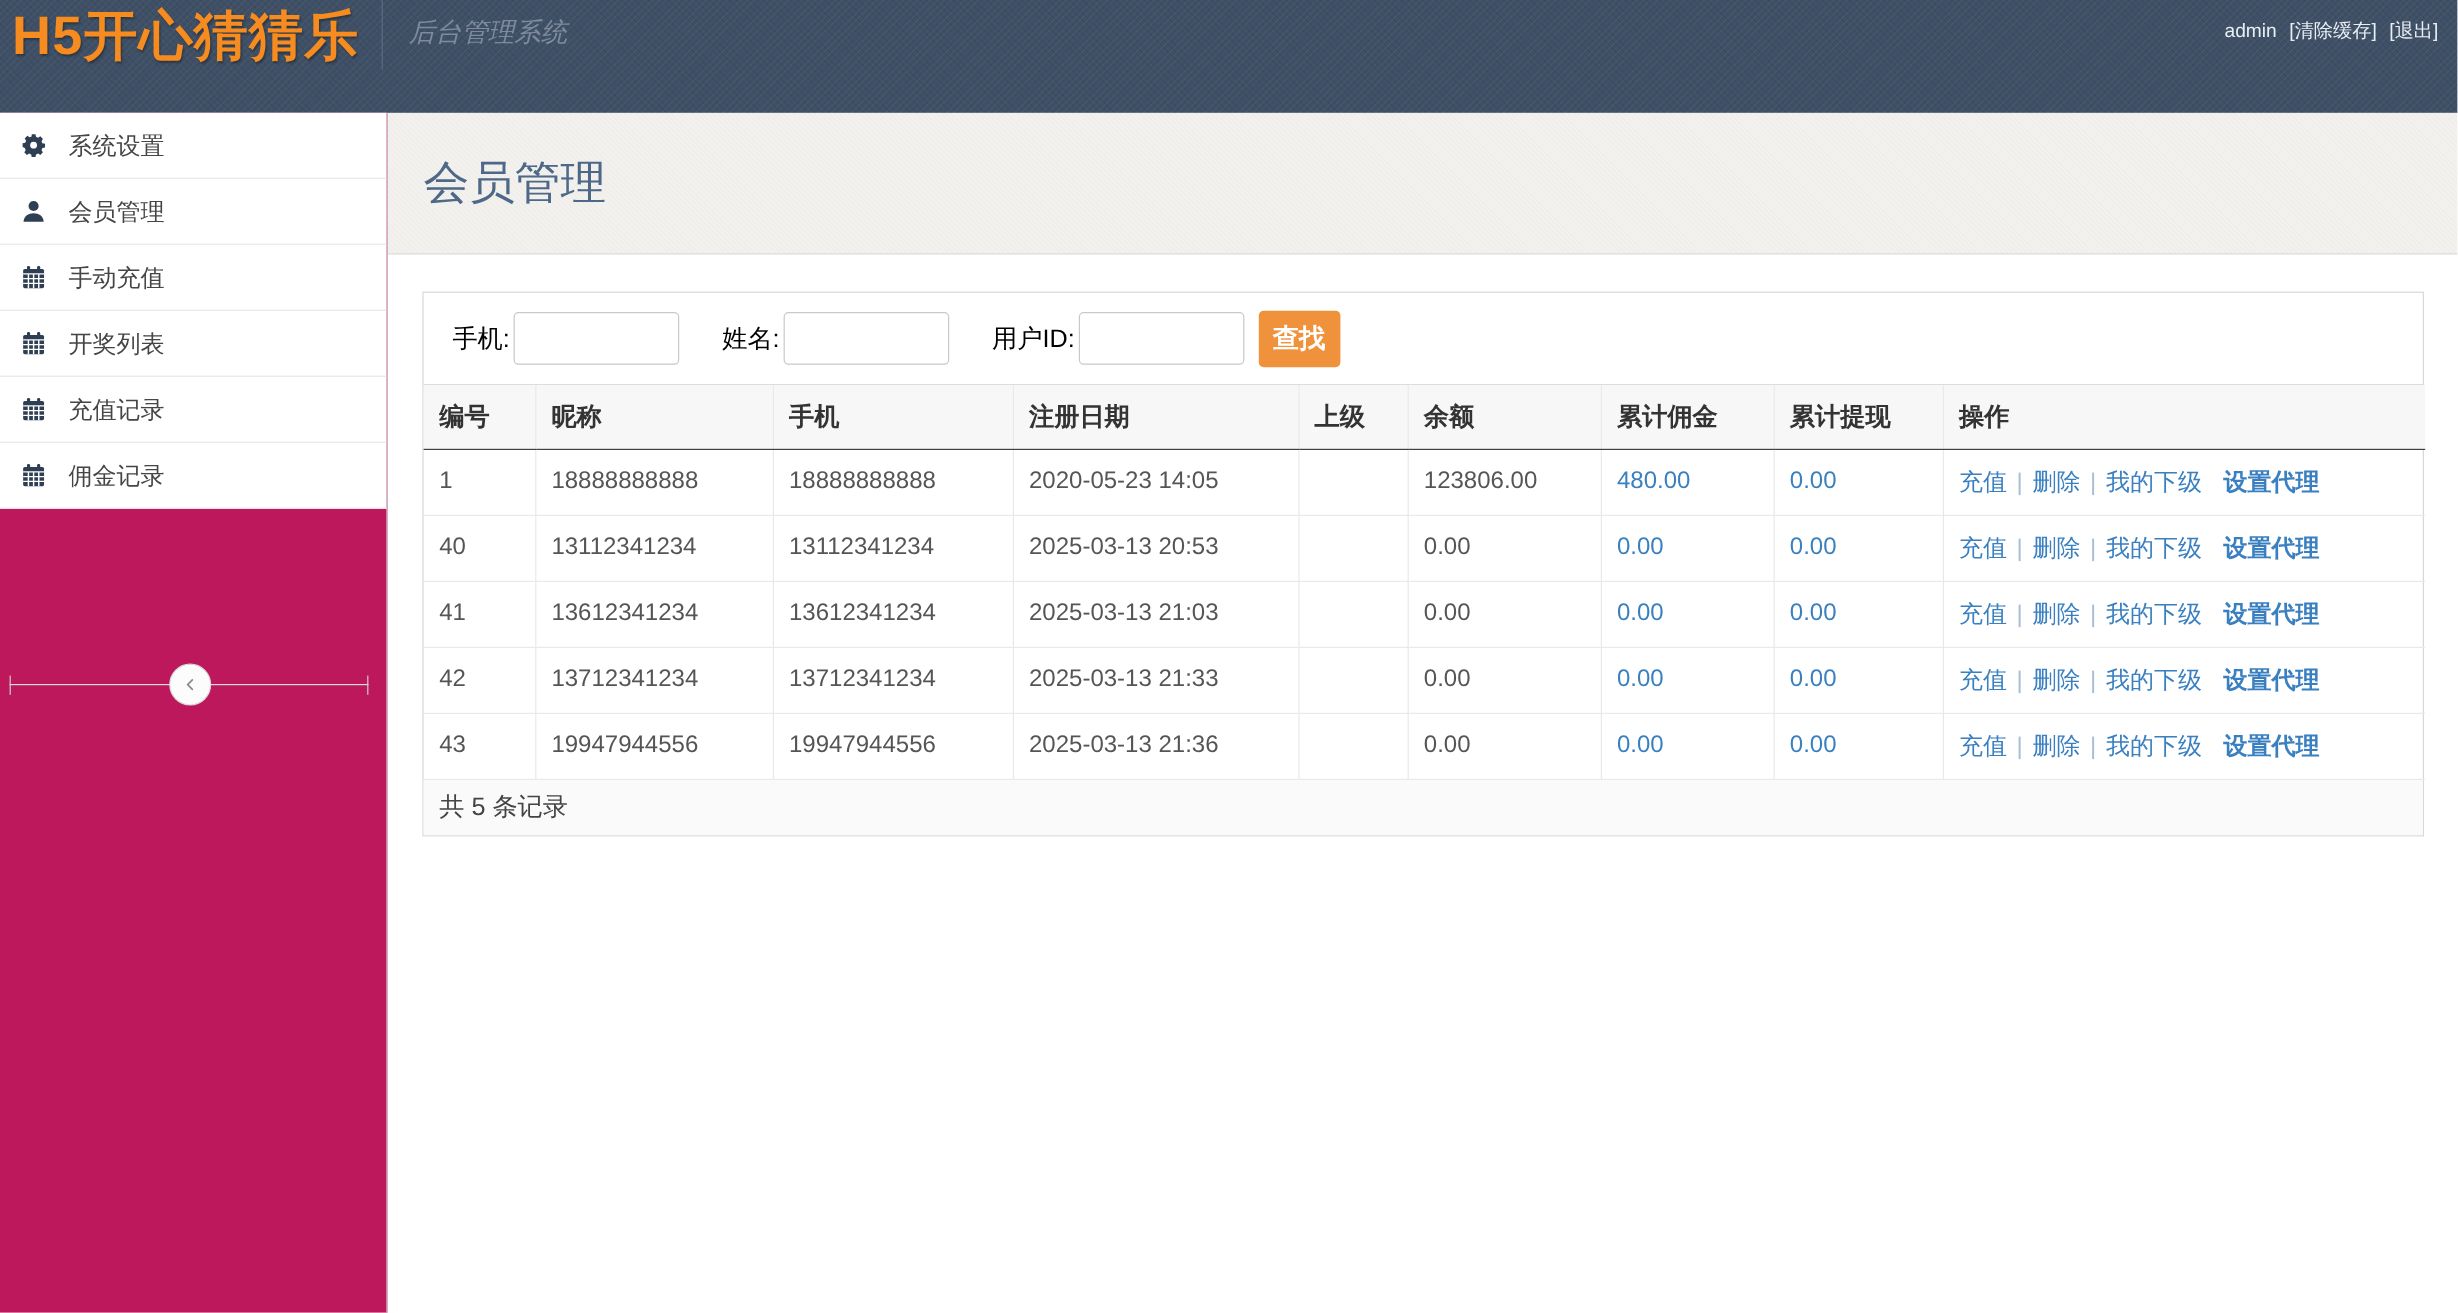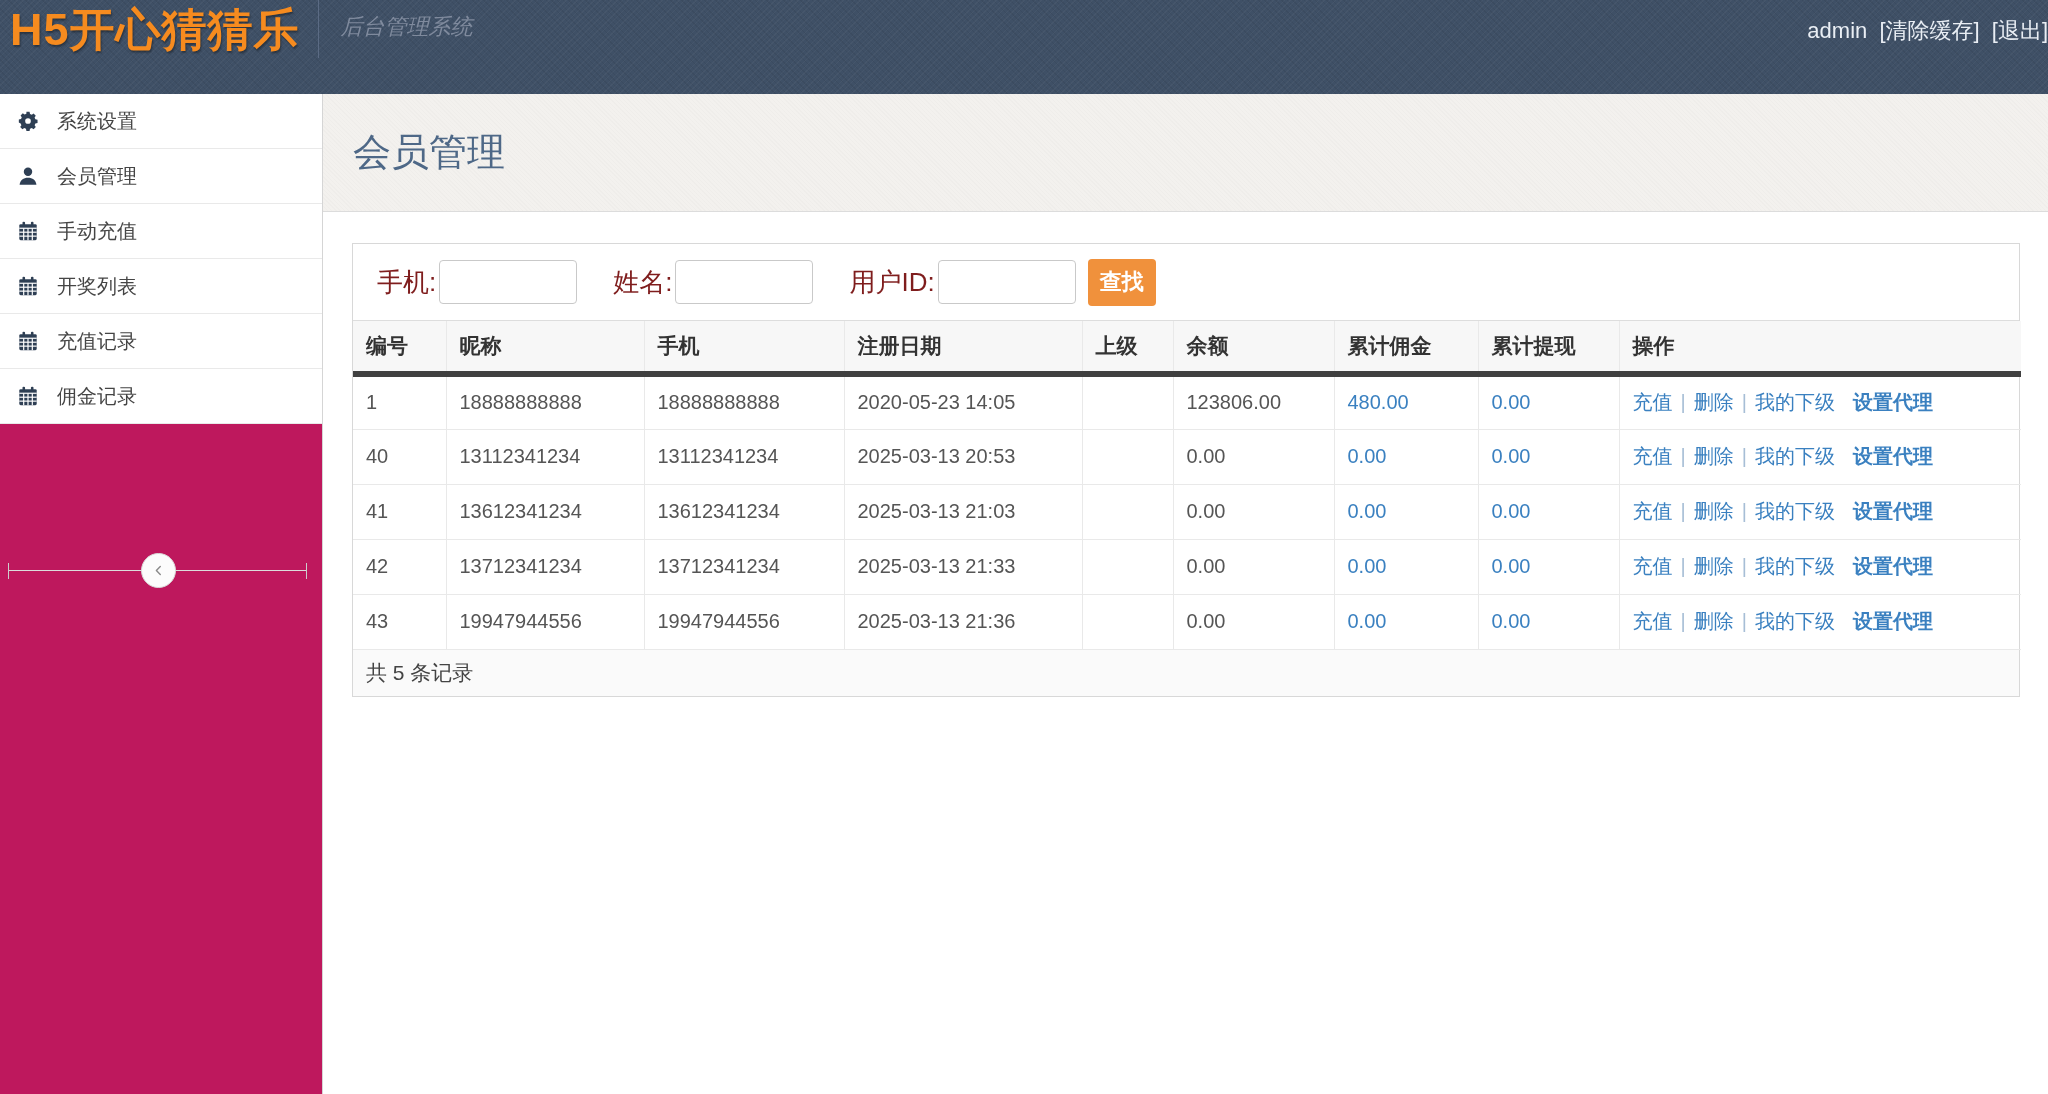--- a/index.html
+++ b/index.html
@@ -17,21 +17,21 @@
     background-image:
       repeating-linear-gradient(135deg, rgba(255,255,255,0.035) 0 1px, transparent 1px 4px),
       repeating-linear-gradient(45deg, rgba(0,0,0,0.06) 0 1px, transparent 1px 4px);
   }
   .logo {
     color:#f68b1f; font-size:45px; font-weight:bold; margin-left:10px;
     letter-spacing:1px; text-shadow:1px 2px 2px rgba(0,0,0,0.35); white-space:nowrap;
   }
   .logo-divider { width:1px; height:58px; background:#5b6b84; margin:0 22px 0 18px; }
   .subtitle { color:#7f8a9d; font-size:22px; font-style:italic;margin-top:12px; }
-  .user-area { position:absolute; top:16px; right:0; font-size:22px; color:#e9eef4; white-space:nowrap; }
+  .user-area { position:absolute; top:16px; right:16px; font-size:16px; color:#e9eef4; white-space:nowrap; }
   .user-area a { color:#e9eef4; margin-left:6px; }
 
   
   .sidebar {
     position:absolute; top:94px; left:0; bottom:0; width:323px;
     background:#be185d; border-right:1px solid #d5d5d5;
   }
   .side-item { height:55px; display:flex; align-items:center; border-bottom:1px solid #e9e9e9; cursor:pointer; background:#fff; }
   .side-item .icon { width:28px; margin-left:14px; display:flex; justify-content:center; align-items:center; color:#2e3f54; }
   .side-item .label { margin-left:15px; font-size:20px; color:#454545; }
@@ -55,35 +55,35 @@
     background-color:#f3f1ee;
     background-image:repeating-linear-gradient(45deg, rgba(0,0,0,0.015) 0 1px, transparent 1px 3px);
     border-bottom:1px solid #dcdcdc;
   }
   .page-title { margin-left:30px; font-size:38px; color:#4e6887; }
 
   .content { padding:31px 0 0 29px; }
   .panel { width:1668px; border:1px solid #d8d8d8; background:#fff; }
 
   .search-row { height:77px; display:flex; align-items:center; border-bottom:1px solid #dddddd; padding-left:24px; }
-  .search-label { font-size:26px; color:#7f1d1d; }
+  .search-label { font-size:21px; color:#000000; }
   .search-input {
     width:138px; height:44px; border:1px solid #c9c9c9; border-radius:4px;
     margin:0 36px 0 3px; padding:0 8px; font-size:19px; color:#444; background:#fff;
   }
   .search-btn {
     width:68px; height:47px; margin-left:12px; background:#f0913c; border:none; border-radius:4px;
     color:#fff; font-size:22px; font-weight:bold; cursor:pointer;
     font-family:"Liberation Sans","DejaVu Sans",sans-serif;
   }
 
   table.members { width:100%; border-collapse:collapse; table-layout:fixed; }
   table.members th {
     height:53px; background:#f7f7f7; font-size:21px; font-weight:bold; color:#333;
-    text-align:left; padding-left:13px; border-right:1px solid #e9e9e9; border-bottom:6px solid #404040;
+    text-align:left; padding-left:13px; border-right:1px solid #e9e9e9; border-bottom:1px solid #404040;
   }
   table.members td {
     height:55px; font-size:20px; color:#555;
     padding-left:13px; border-right:1px solid #e9e9e9; border-bottom:1px solid #e9e9e9;
     overflow:hidden; white-space:nowrap;
   }
   table.members th:last-child, table.members td:last-child { border-right:none; }
   td a, th a { font-size:20px; }
   .sep { color:#a7bed6; margin:0 8px; }
   .gap-left { margin-left:18px;font-weight:bold; }

